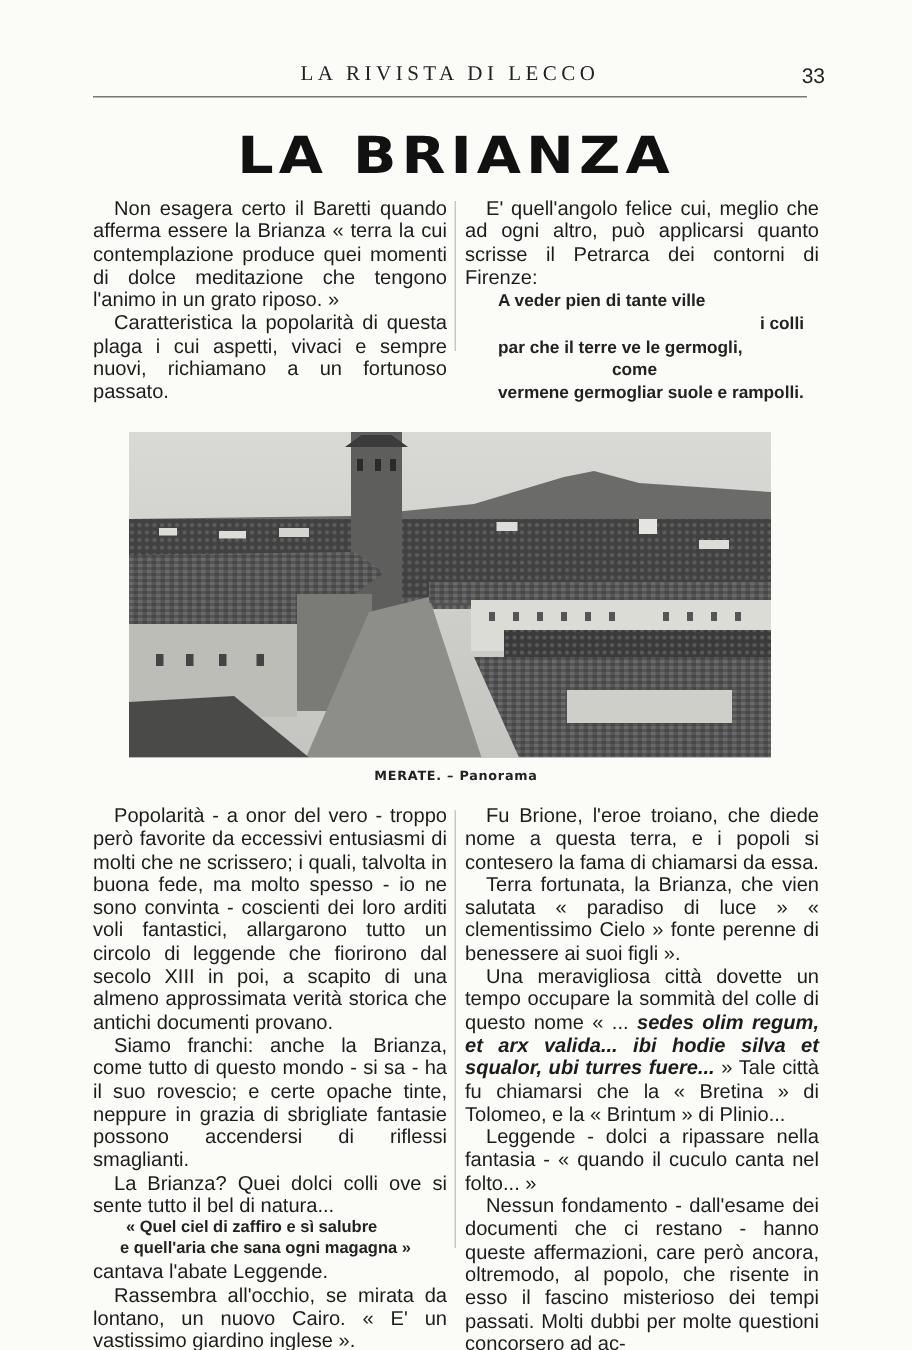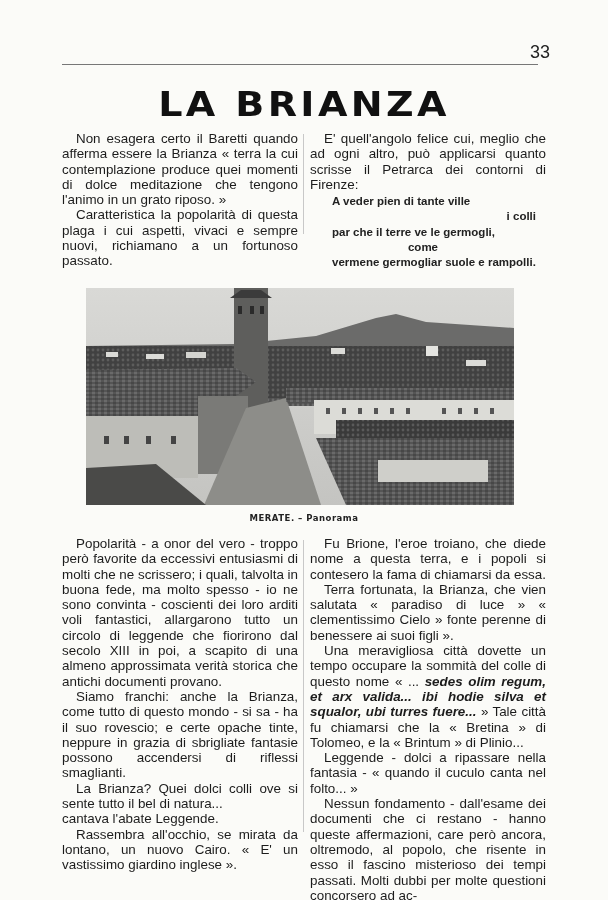--- a/index.html
+++ b/index.html
@@ -17,21 +17,21 @@
   }
   .running-title {
     position: absolute; left: 0; right: 0; top: 2px;
     text-align: center;
     font-family: "Liberation Serif", serif;
     font-size: 14px; letter-spacing: 3px; color: #222;
   }
   .page-number {
     position: absolute; right: -12px; top: 2px;
     font-family: "Liberation Sans", sans-serif;
-    font-size: 18px; color: #222;
+    font-size: 14px; color: #222;
   }
   .head-rule {
     position: absolute; left: 62px; top: 64px; width: 476px;
     height: 0; border-top: 1px solid #777;
   }
   .article-title {
     position: absolute; left: 0; width: 608px; top: 84px;
     text-align: center;
     font-family: "DejaVu Sans", sans-serif;
     font-weight: bold;
@@ -78,20 +78,21 @@
     position: absolute; left: 0; width: 608px; top: 513px;
     text-align: center;
     font-family: "DejaVu Sans", sans-serif;
     font-weight: bold; font-size: 8.5px; letter-spacing: 0.5px; color: #222;
   }
 </style>
 </head>
 <body>
 
 <div class="running-head">
+  <div class="running-title">LA RIVISTA DI LECCO</div>
   <div class="page-number">33</div>
 </div>
 <div class="head-rule"></div>
 
 <div class="article-title">LA BRIANZA</div>
 
 <div class="col col-top-left">
   <p>Non esagera certo il Baretti quando afferma essere la Brianza « terra la cui contemplazione produce quei momenti di dolce meditazione che tengono l'animo in un grato riposo. »</p>
   <p>Caratteristica la popolarità di questa plaga i cui aspetti, vivaci e sempre nuovi, richiamano a un fortunoso passato.</p>
 </div>
@@ -167,20 +168,24 @@
     <polygon points="0,180 70,176 120,217 0,217" fill="#4a4a48"></polygon>
   </svg>
 </div>
 
 <div class="caption">MERATE. – Panorama</div>
 
 <div class="col col-bot-left">
   <p>Popolarità - a onor del vero - troppo però favorite da eccessivi entusiasmi di molti che ne scrissero; i quali, talvolta in buona fede, ma molto spesso - io ne sono convinta - coscienti dei loro arditi voli fantastici, allargarono tutto un circolo di leggende che fiorirono dal secolo XIII in poi, a scapito di una almeno approssimata verità storica che antichi documenti provano.</p>
   <p>Siamo franchi: anche la Brianza, come tutto di questo mondo - si sa - ha il suo rovescio; e certe opache tinte, neppure in grazia di sbrigliate fantasie possono accendersi di riflessi smaglianti.</p>
   <p>La Brianza? Quei dolci colli ove si sente tutto il bel di natura...</p>
+  <div class="verse-bl">
+    <div class="v1">« Quel ciel di zaffiro e sì salubre</div>
+    <div class="v2">e quell'aria che sana ogni magagna »</div>
+  </div>
   <p style="text-indent:0">cantava l'abate Leggende.</p>
   <p>Rassembra all'occhio, se mirata da lontano, un nuovo Cairo. « E' un vastissimo giardino inglese ».</p>
 </div>
 <div class="col-divider" style="top:540px;height:292px;"></div>
 
 <div class="col col-bot-right">
   <p>Fu Brione, l'eroe troiano, che diede nome a questa terra, e i popoli si contesero la fama di chiamarsi da essa.</p>
   <p>Terra fortunata, la Brianza, che vien salutata « paradiso di luce » « clementissimo Cielo » fonte perenne di benessere ai suoi figli ».</p>
   <p><span>Una meravigliosa città dovette un tempo occupare la sommità del colle di questo nome « ... </span><em class="latin">sedes olim regum, et arx valida... ibi hodie silva et squalor, ubi turres fuere...</em><span> » Tale città fu chiamarsi che la « Bretina » di Tolomeo, e la « Brintum » di Plinio...</span></p>
   <p>Leggende - dolci a ripassare nella fantasia - « quando il cuculo canta nel folto... »</p>

